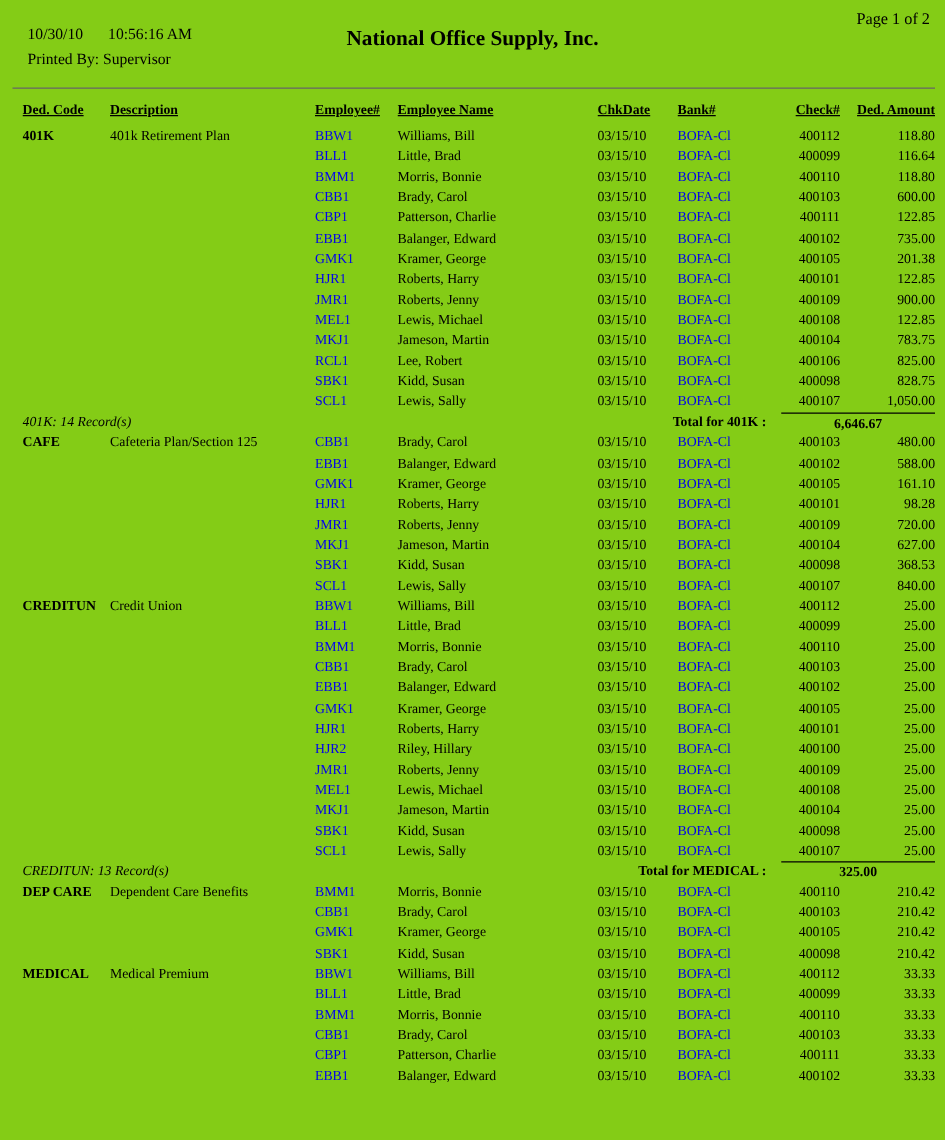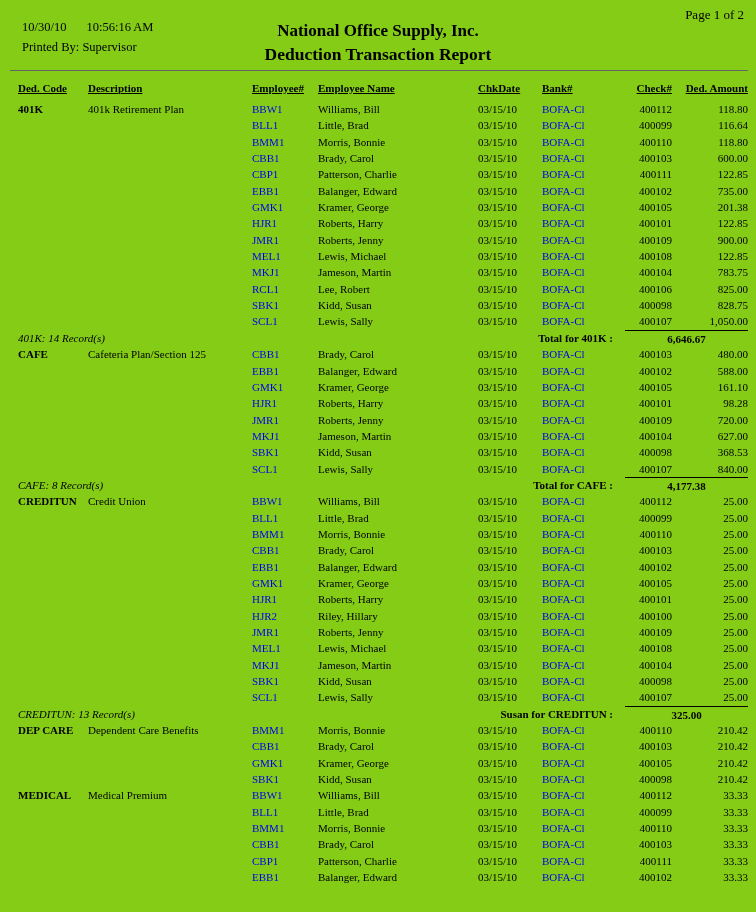--- a/index.html
+++ b/index.html
@@ -44,21 +44,20 @@
 
 <div class="page">
 
   <div class="report-header">
     <div class="hdr-date-line">
       <span>10/30/10</span><span class="hdr-time">10:56:16 AM</span>
     </div>
     <div class="hdr-printed">Printed By: Supervisor</div>
     <div class="hdr-center">
       <div class="hdr-company">National Office Supply, Inc.</div>
-      <div class="hdr-title">Deduction Transaction Report</div>
     </div>
     <div class="hdr-page">Page 1 of 2</div>
   </div>
 
   <hr class="rule">
 
   <div class="tbl">
     <div class="grid-row col-headers">
       <span><span class="hd">Ded. Code</span></span>
       <span><span class="hd">Description</span></span>
@@ -289,25 +288,20 @@
           <span class="sec-code"></span>
           <span></span>
           <span class="blue">SCL1</span>
           <span>Lewis, Sally</span>
           <span>03/15/10</span>
           <span class="blue">BOFA-Cl</span>
           <span class="ar">400107</span>
           <span class="ar">840.00</span>
         </div>
         <div class="grid-row">
-          <span class="summary-rc">CAFE: 8 Record(s)</span>
-          <span class="summary-lbl">Total for CAFE :</span>
-          <span class="summary-amt">4,177.38</span>
-        </div>
-        <div class="grid-row">
           <span class="sec-code">CREDITUN</span>
           <span>Credit Union</span>
           <span class="blue">BBW1</span>
           <span>Williams, Bill</span>
           <span>03/15/10</span>
           <span class="blue">BOFA-Cl</span>
           <span class="ar">400112</span>
           <span class="ar">25.00</span>
         </div>
         <div class="grid-row">
@@ -425,21 +419,21 @@
           <span></span>
           <span class="blue">SCL1</span>
           <span>Lewis, Sally</span>
           <span>03/15/10</span>
           <span class="blue">BOFA-Cl</span>
           <span class="ar">400107</span>
           <span class="ar">25.00</span>
         </div>
         <div class="grid-row">
           <span class="summary-rc">CREDITUN: 13 Record(s)</span>
-          <span class="summary-lbl">Susan for CREDITUN :</span>
+          <span class="summary-lbl">Total for MEDICAL :</span>
           <span class="summary-amt">325.00</span>
         </div>
         <div class="grid-row">
           <span class="sec-code">DEP CARE</span>
           <span>Dependent Care Benefits</span>
           <span class="blue">BMM1</span>
           <span>Morris, Bonnie</span>
           <span>03/15/10</span>
           <span class="blue">BOFA-Cl</span>
           <span class="ar">400110</span>

